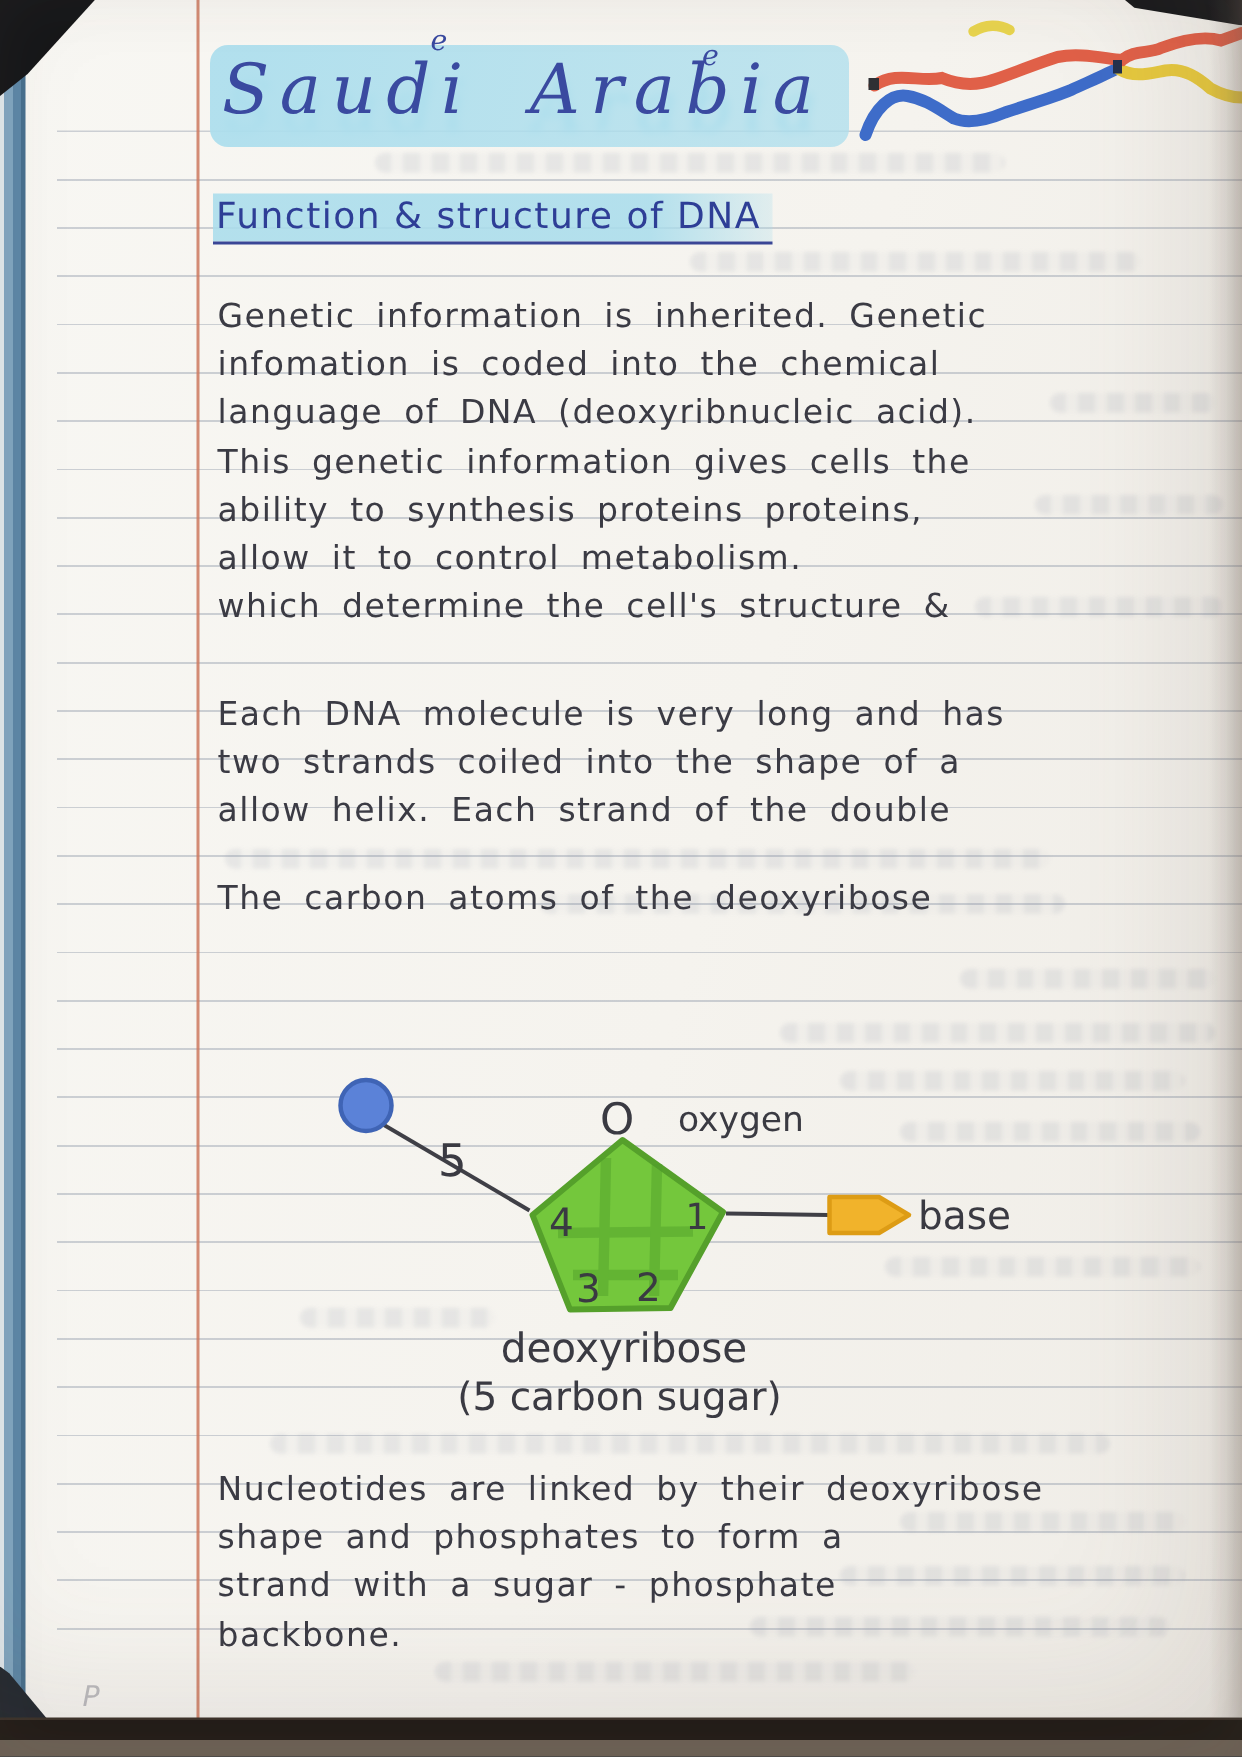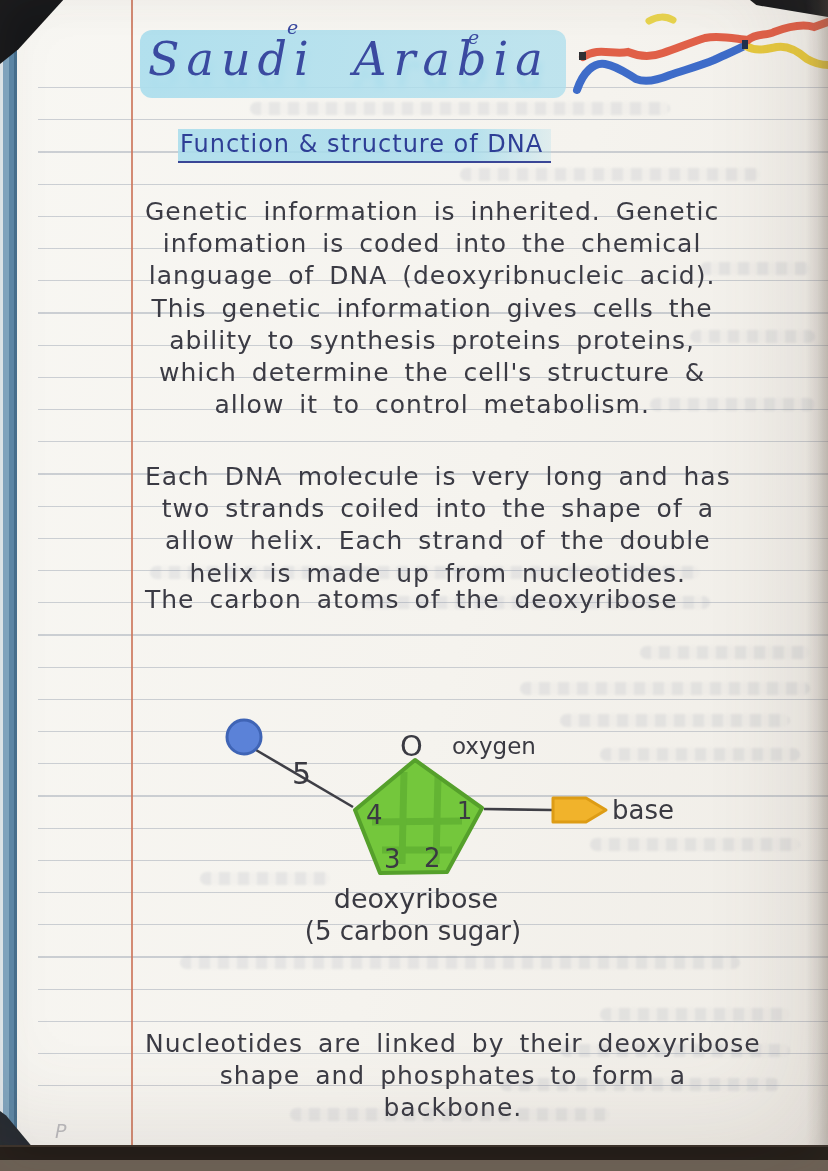--- a/index.html
+++ b/index.html
@@ -19,24 +19,24 @@
   .title-ghost{position:absolute;left:150px;top:44px;font-family:"DejaVu Serif",serif;font-style:italic;
          font-size:46px;letter-spacing:7px;word-spacing:16px;color:rgba(148,212,231,.8);filter:blur(3px);}
   .title{position:absolute;left:140px;top:30px;font-family:"DejaVu Serif",serif;font-style:italic;
          font-size:46px;letter-spacing:7px;word-spacing:16px;color:#3a4aa0;
          background:linear-gradient(100deg,rgba(172,222,237,.92) 6%,rgba(172,222,237,.75) 94%);
          padding:2px 16px 12px 8px;border-radius:12px;text-align:center;}
   .title-mark{position:absolute;font-size:19px;color:#3a4aa0;font-family:"DejaVu Serif",serif;font-style:italic;}
   
   .heading{position:absolute;left:142px;top:129px;font-size:24px;letter-spacing:1px;color:#2e3e96;
          background:linear-gradient(to right,rgba(170,221,236,.88) 0 78%,rgba(170,221,236,.28));
-         padding:1px 8px 3px 2px;border-bottom:2.5px solid #3a4696;margin-left:36px;}
+         padding:1px 8px 3px 2px;border-bottom:2.5px solid #3a4696;}
   
-  .para{position:absolute;left:145px;font-size:25px;letter-spacing:1px;word-spacing:6px;
-         line-height:32.2px;color:#3b3b44;white-space:nowrap;text-align:center;}
+  .para{position:absolute;left:145px;font-size:22px;letter-spacing:1px;word-spacing:6px;
+         line-height:32.2px;color:#3b3b44;white-space:nowrap;}
   .hw{font-family:"DejaVu Sans",sans-serif;fill:#3a3a42;}
   .pencil-mark{position:absolute;left:55px;top:1120px;font-size:19px;font-style:italic;color:rgba(100,100,115,.4);}
   
   .corner-tl{position:absolute;left:0;top:0;width:80px;height:64px;background:#17181a;
          clip-path:polygon(0 0,79% 0,23% 77%,0 100%);}
   .corner-tr{position:absolute;right:0;top:0;width:78px;height:17px;background:#191a1c;
          clip-path:polygon(0 0,100% 0,100% 100%,8% 30%);}
   .edge-bottom{position:absolute;left:0;right:0;bottom:0;height:26px;
          background:linear-gradient(to bottom,#3a3129 0 2px,#1f1a15 2px 15px,#6e6357 15px 26px);}
   .corner-bl{position:absolute;left:0;bottom:22px;width:34px;height:38px;background:#232930;
@@ -90,29 +90,28 @@
   </svg>
 
   <div class="heading">Function &amp; structure of DNA</div>
 
   <div class="para" style="top:196px">
     <div>Genetic information is inherited. Genetic</div>
     <div>infomation is coded into the chemical</div>
     <div>language of DNA (deoxyribnucleic acid).</div>
     <div>This genetic information gives cells the</div>
     <div>ability to synthesis proteins proteins,</div>
+    <div>allow it to control metabolism.</div>
     <div>which determine the cell's structure &amp;</div>
-    <div>allow it to control metabolism.</div>
   </div>
 
   <div class="para" style="top:461px">
     <div>Each DNA molecule is very long and has</div>
     <div>two strands coiled into the shape of a</div>
     <div>allow helix. Each strand of the double</div>
-    <div>helix is made up from nucleotides.</div>
   </div>
 
   <div class="para" style="top:584px">
     <div>The carbon atoms of the deoxyribose</div>
   </div>
 
   <svg style="top:672px" width="828" height="290" viewBox="0 0 828 290">
     <line x1="256" y1="78" x2="353" y2="135" stroke="#3f3f46" stroke-width="2.6"></line>
     <line x1="484" y1="137" x2="552" y2="138" stroke="#3f3f46" stroke-width="2.6"></line>
     <circle cx="244" cy="65" r="17" fill="#5b82d8" stroke="#3f64b5" stroke-width="3"></circle>
@@ -129,23 +128,24 @@
     <text class="hw" x="292" y="112" font-size="30">5</text>
     <text class="hw" x="366" y="152" font-size="26">4</text>
     <text class="hw" x="457" y="147" font-size="24">1</text>
     <text class="hw" x="384" y="196" font-size="26">3</text>
     <text class="hw" x="424" y="195" font-size="26">2</text>
     <text class="hw" x="612" y="147" font-size="26">base</text>
     <text class="hw" x="416" y="236" font-size="27" text-anchor="middle">deoxyribose</text>
     <text class="hw" x="413" y="268" font-size="26" text-anchor="middle">(5 carbon sugar)</text>
   </svg>
 
-  <div class="para" style="top:1028px">
+  <div class="para" style="top:978px">
     <div>Nucleotides are linked by their deoxyribose</div>
     <div>shape and phosphates to form a</div>
+    <div>strand with a sugar - phosphate</div>
     <div>backbone.</div>
   </div>
 
   <div class="pencil-mark">P</div>
 
   <div class="corner-tl"></div>
   <div class="corner-tr"></div>
   <div class="shadow-right"></div>
   <div class="corner-bl"></div>
   <div class="edge-bottom"></div>

